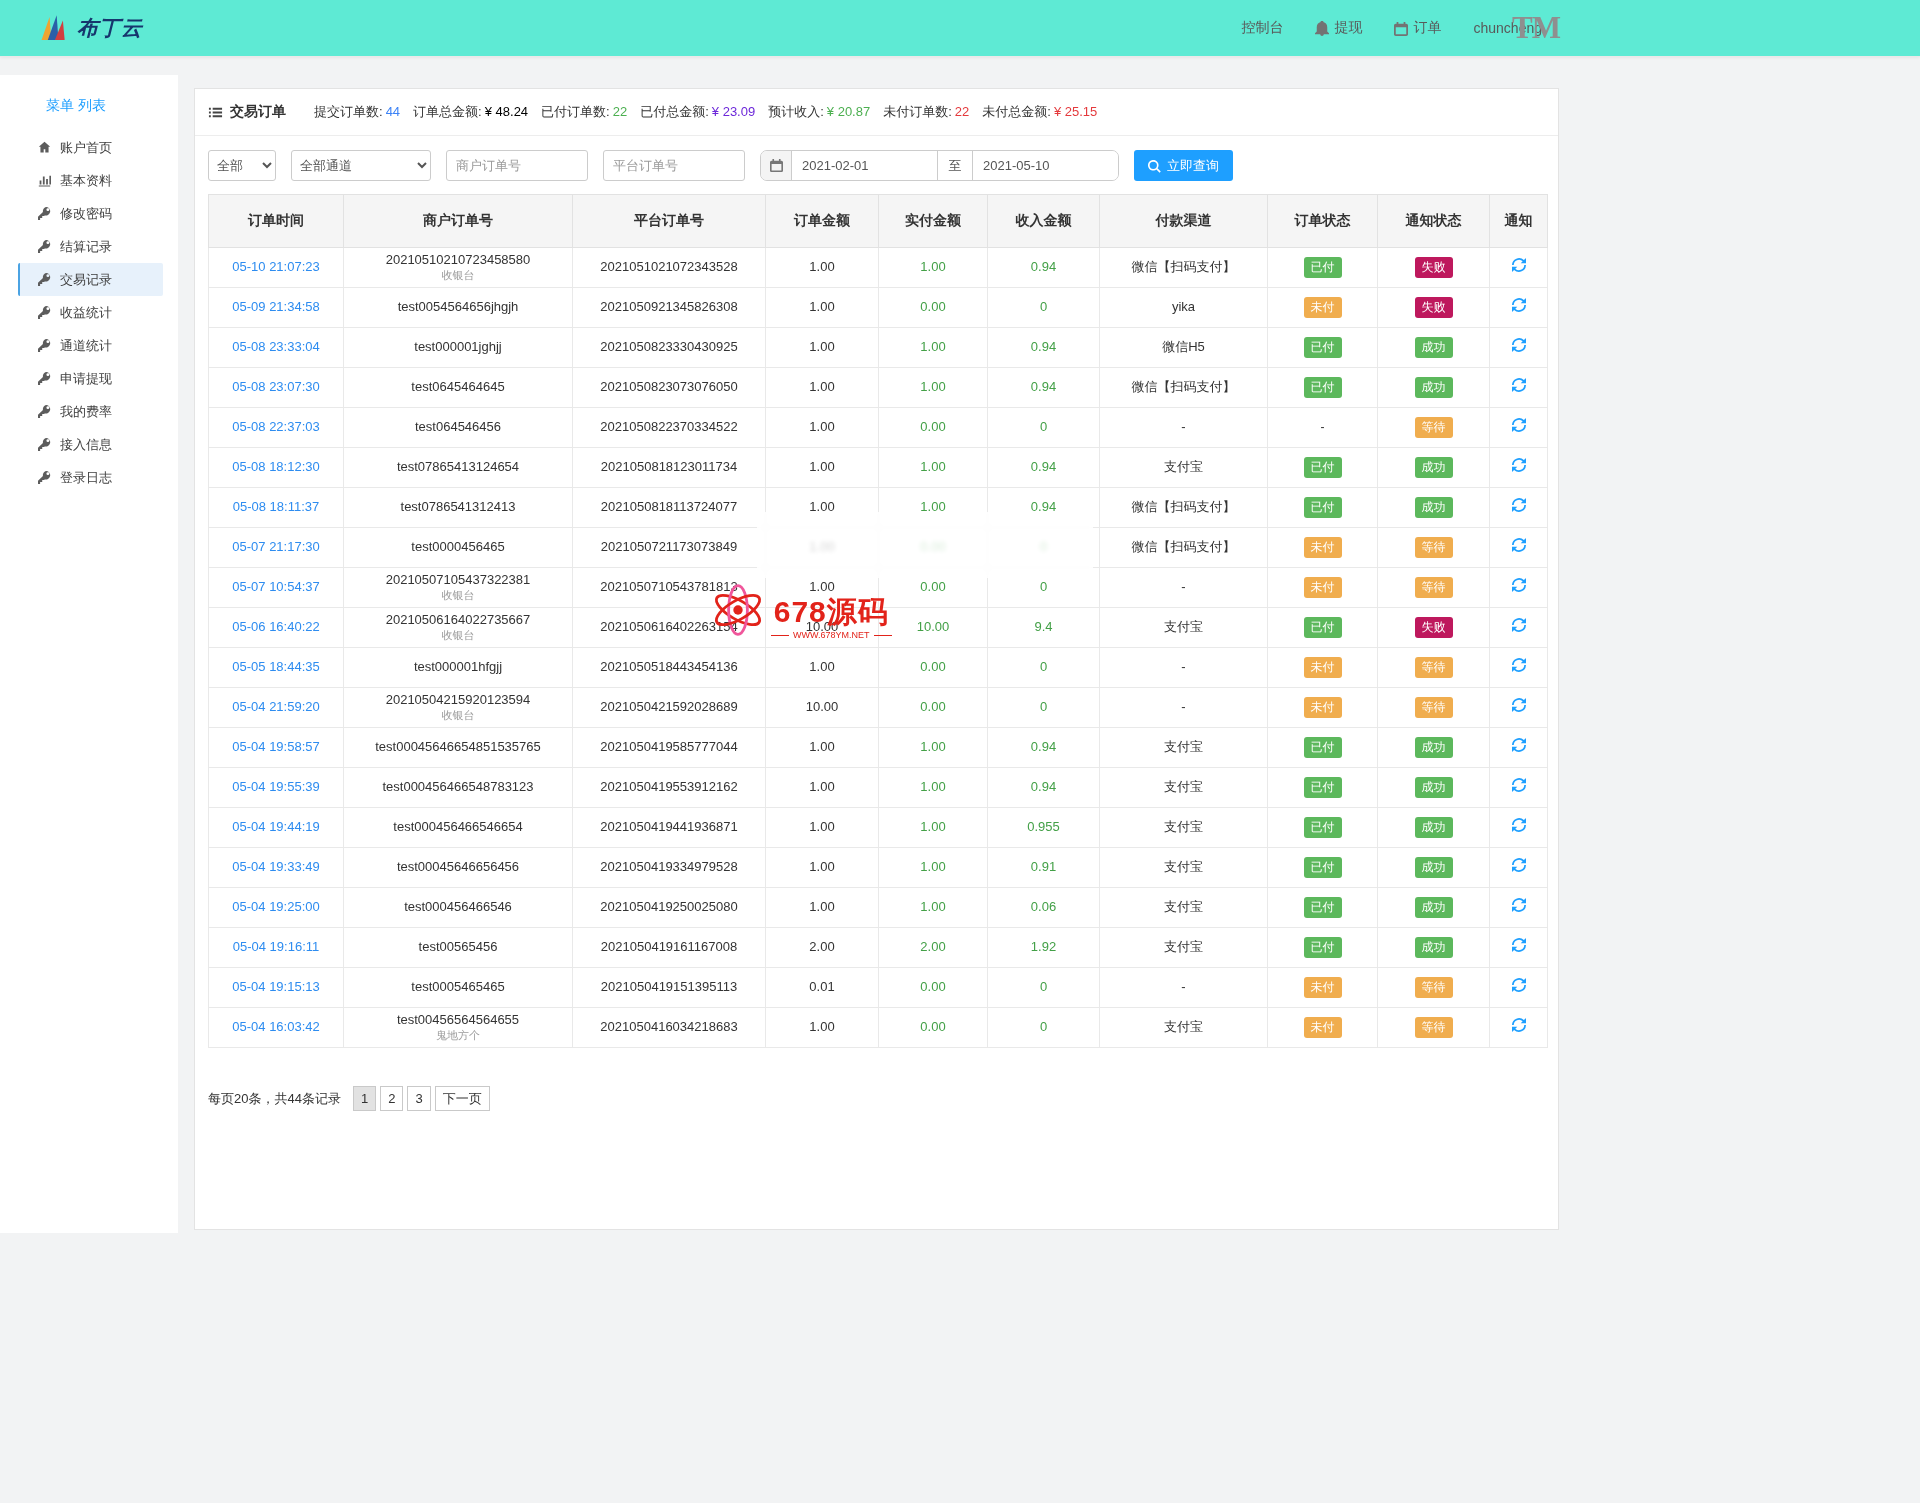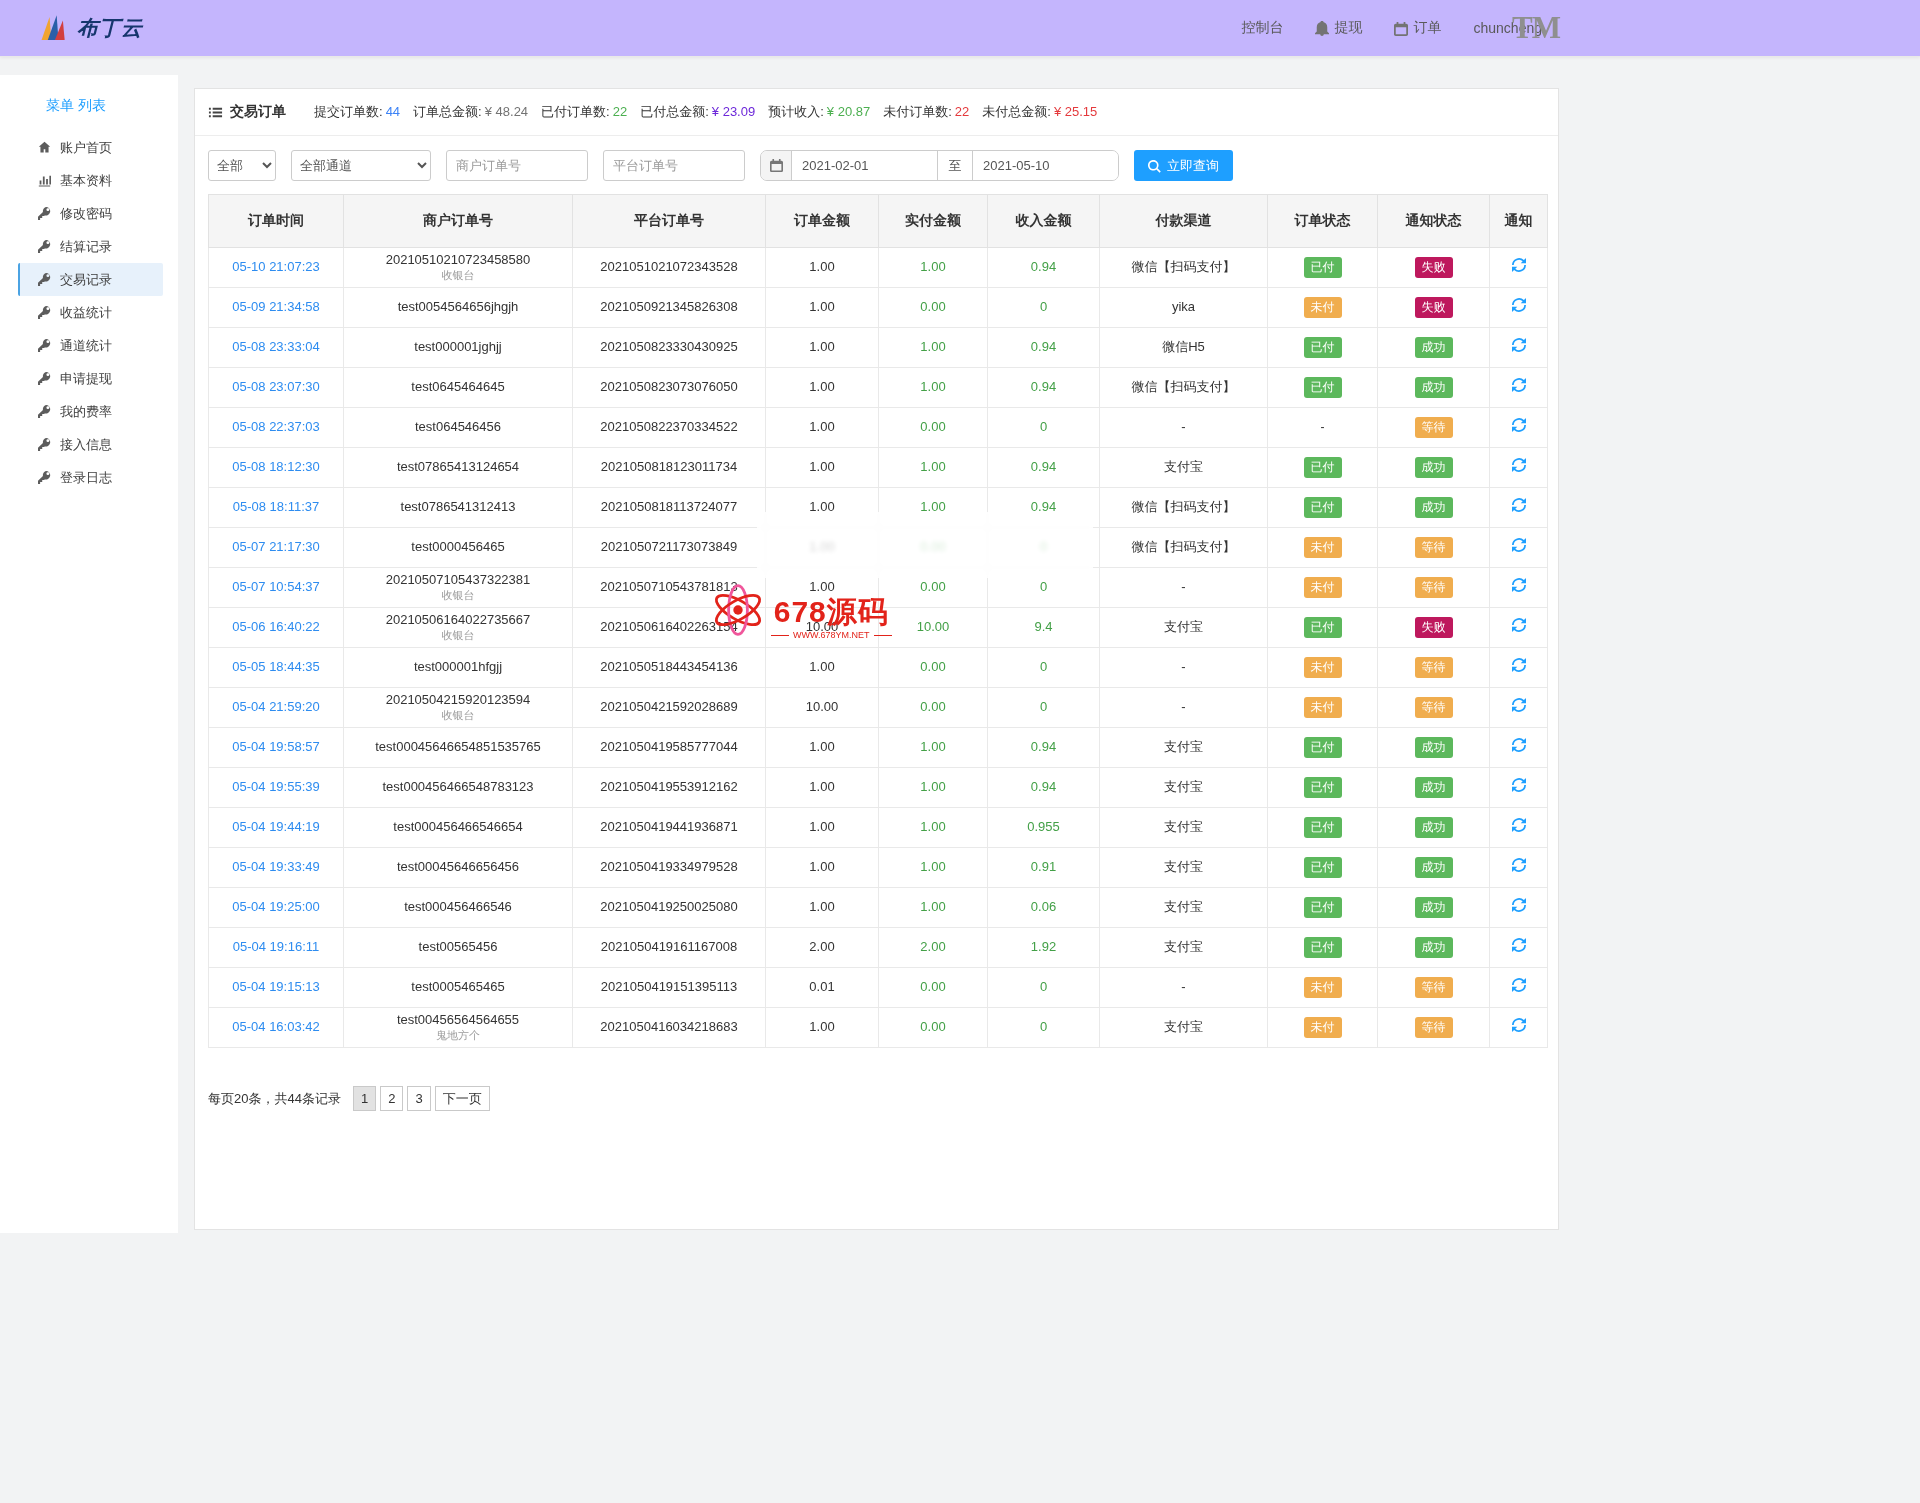--- a/index.html
+++ b/index.html
@@ -1,20 +1,20 @@
 <!DOCTYPE html>
 <html><head>
 <meta charset="utf-8">
 <style>
   *{box-sizing:border-box;margin:0;padding:0}
   body{width:1920px;min-height:1503px;background:#f2f3f4;font-family:"Liberation Sans","DejaVu Sans",sans-serif;font-size:13px;color:#333;position:relative;overflow-x:hidden}
   svg{display:inline-block;vertical-align:middle}
 
   
-  .navbar{height:57px;background:#c4b5fd;display:flex;align-items:center;justify-content:space-between;padding:0 378px 0 38px;border-bottom:1px solid #e9e9e9;box-shadow:0 1px 3px rgba(0,0,0,.06);position:relative;z-index:2}
+  .navbar{height:57px;background:#5eead4;display:flex;align-items:center;justify-content:space-between;padding:0 378px 0 38px;border-bottom:1px solid #e9e9e9;box-shadow:0 1px 3px rgba(0,0,0,.06);position:relative;z-index:2}
   .logo{display:flex;align-items:center;gap:7px;cursor:pointer}
   .logo-text{font-size:21px;font-weight:700;font-style:italic;color:#16366d;letter-spacing:1px}
   .nav-right{display:flex;align-items:center;gap:32px}
   .nav-item{display:flex;align-items:center;gap:5px;color:#595959;font-size:14px;cursor:pointer;text-decoration:none}
   .nav-item svg{fill:#737373}
   .tm-mark{position:absolute;left:1512px;top:10px;font-size:31px;font-weight:700;color:#8f8f8f;letter-spacing:-1px;font-family:"Liberation Serif","DejaVu Serif",serif;z-index:3}
 
   
   .layout{display:flex;align-items:flex-start;padding-top:18px}
   .sidebar{width:178px;background:#fff;min-height:1158px;padding-top:8px;flex:none}
@@ -251,21 +251,21 @@
               </svg></span>
           <span>交易订单</span>
         </div>
         <div class="stats">
 
             <span class="stat">
               <span>提交订单数:</span><span class="stat-value" style="color: #3b82f6;">44</span>
             </span>
 
             <span class="stat">
-              <span>订单总金额:</span><span class="stat-value" style="color: #737373;">¥ 48.24</span>
+              <span>订单总金额:</span><span class="stat-value" style="color: #000000;">¥ 48.24</span>
             </span>
 
             <span class="stat">
               <span>已付订单数:</span><span class="stat-value" style="color: rgb(76, 175, 80);">22</span>
             </span>
 
             <span class="stat">
               <span>已付总金额:</span><span class="stat-value" style="color: #6d28d9;">¥ 23.09</span>
             </span>
 

